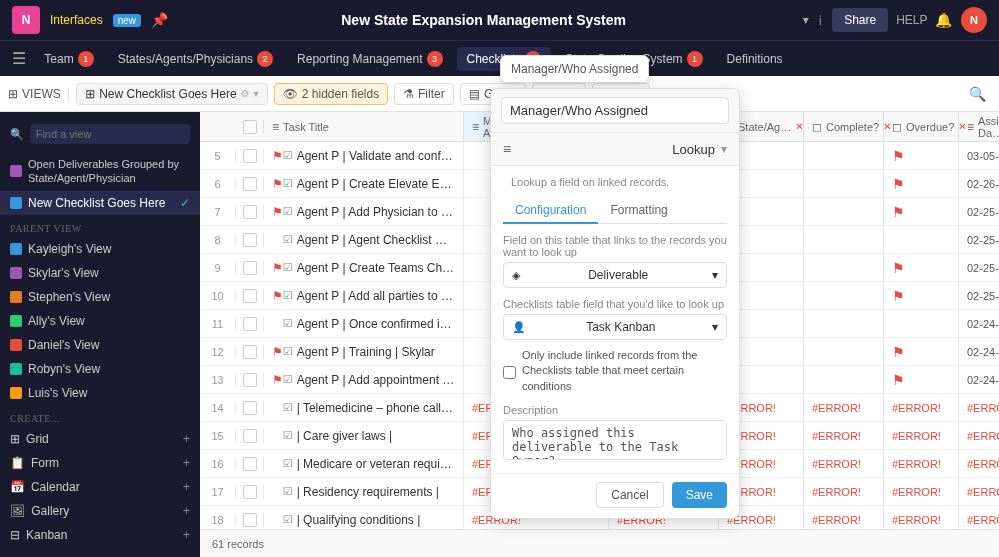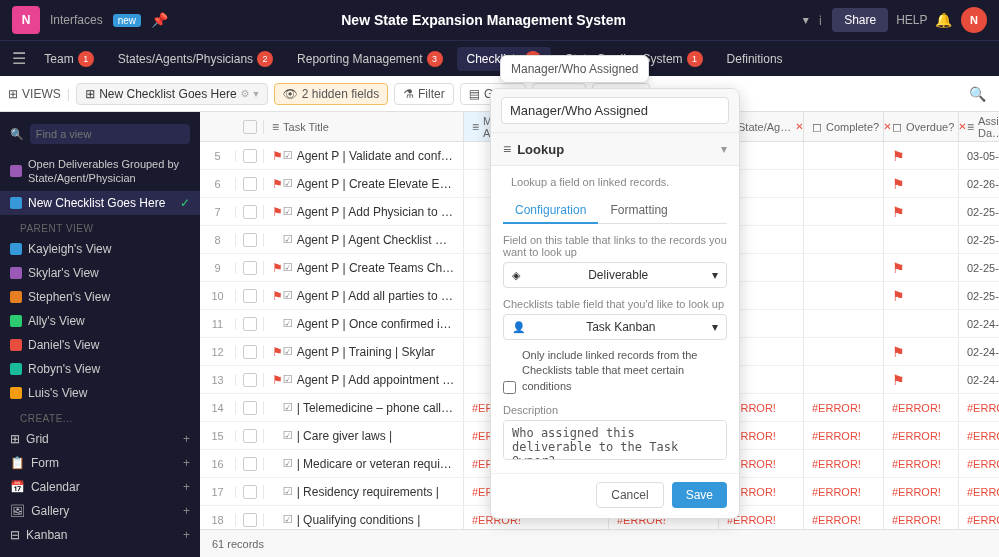--- a/index.html
+++ b/index.html
@@ -12,21 +12,21 @@
       height: 40px;
       display: flex;
       align-items: center;
       padding: 0 12px;
       gap: 10px;
     }
     .top-header .logo {
       width: 28px; height: 28px; background: #e84393; border-radius: 4px;
       display: flex; align-items: center; justify-content: center; font-weight: bold; font-size: 12px; color: white;
     }
-    .top-header .interface-label { font-size: 12px; color: #a3a3a3; }
+    .top-header .interface-label { font-size: 12px; color: #fde047; }
     .top-header .new-badge {
       background: #3498db; color: white; font-size: 10px; padding: 1px 5px; border-radius: 3px;
     }
     .top-header .pin-icon { color: #888; font-size: 14px; }
     .top-header .app-title { flex: 1; text-align: center; font-size: 14px; font-weight: 600; color: white; }
     .top-header .title-arrow { color: #aaa; font-size: 12px; margin-left: 4px; }
     .top-header .info-icon { color: #888; font-size: 13px; cursor: pointer; }
     .top-header .actions { display: flex; gap: 8px; align-items: center; }
     .top-header .share-btn {
       background: #3a3a5c; color: white; border: none; padding: 5px 12px; border-radius: 4px; font-size: 12px; cursor: pointer;
@@ -98,21 +98,21 @@
     .sidebar-find-view input {
       background: #2a2a4e; border: none; color: #ccc; padding: 4px 6px; border-radius: 4px; font-size: 11px; width: 100%; outline: none;
     }
     .sidebar-item {
       display: flex; align-items: center; gap: 6px; padding: 5px 10px; cursor: pointer; font-size: 12px;
     }
     .sidebar-item.active { background: #2a2a4e; color: white; }
     .sidebar-item .item-dot { width: 12px; height: 12px; border-radius: 2px; flex-shrink: 0; }
     .sidebar-item .checkmark { color: #2ecc71; font-size: 12px; margin-left: auto; }
     .sidebar-section-label {
-      font-size: 10px; color: #666; padding: 8px 20px 3px; text-transform: uppercase; letter-spacing: 0.5px;
+      font-size: 10px; color: #666; padding: 8px 10px 3px; text-transform: uppercase; letter-spacing: 0.5px; font-family: Liberation Serif, serif;
     }
     .sidebar-create-item {
       display: flex; align-items: center; gap: 6px; padding: 5px 10px; cursor: pointer; font-size: 12px; color: #ccc;
     }
     .sidebar-create-item .plus { color: #888; }
 
     
     .main-content { flex: 1; background: white; overflow: hidden; position: relative; }
 
     
@@ -173,21 +173,21 @@
       position: absolute; top: 88px; left: 490px; z-index: 200;
       background: white; border: 1px solid #ddd; border-radius: 8px;
       width: 250px; box-shadow: 0 4px 16px rgba(0,0,0,0.18);
       overflow: hidden;
     }
     .lookup-modal-header {
       background: #f8f8f8; padding: 8px 12px; border-bottom: 1px solid #e8e8e8;
       display: flex; align-items: center; gap: 6px;
     }
     .lookup-modal-header .icon { color: #666; font-size: 14px; }
-    .lookup-modal-header .label { font-size: 13px; font-weight: 700; color: #333; flex: 1; }
+    .lookup-modal-header .label { font-size: 13px; font-weight: 400; color: #333; flex: 1; text-align: right; }
     .lookup-modal-header .arrow { color: #999; font-size: 12px; }
     .lookup-body { padding: 10px 12px; }
     .lookup-body .info-text { font-size: 11px; color: #888; margin-bottom: 10px; margin-left: 8px; }
     .lookup-tabs {
       display: flex; gap: 0; margin-bottom: 10px; border-bottom: 1px solid #e0e0e0;
     }
     .lookup-tab {
       padding: 5px 12px; font-size: 12px; cursor: pointer; color: #666; border-bottom: 2px solid transparent; margin-bottom: -1px;
     }
     .lookup-tab.active { color: #3498db; border-bottom-color: #3498db; font-weight: 500; }
@@ -195,21 +195,21 @@
     .lookup-field-label { font-size: 11px; color: #888; margin-bottom: 4px; }
     .lookup-field-select {
       width: 100%; border: 1px solid #ddd; border-radius: 4px; padding: 5px 8px;
       font-size: 12px; color: #333; background: white; display: flex; align-items: center; justify-content: space-between; cursor: pointer;
     }
     .lookup-field-select2 {
       width: 100%; border: 1px solid #ddd; border-radius: 4px; padding: 5px 8px;
       font-size: 12px; color: #333; background: white; display: flex; align-items: center; justify-content: space-between; cursor: pointer; margin-bottom: 8px;
     }
     .lookup-checkbox-row {
-      display: flex; align-items: flex-end; gap: 6px; margin-bottom: 8px;
+      display: flex; align-items: center; gap: 6px; margin-bottom: 8px;
     }
     .lookup-checkbox-row input[type=checkbox] { margin-top: 2px; }
     .lookup-checkbox-text { font-size: 11px; color: #555; line-height: 1.4; }
     .lookup-description-label { font-size: 11px; color: #888; margin-bottom: 4px; }
     .lookup-description-input {
       width: 100%; border: 1px solid #ddd; border-radius: 4px; padding: 5px 8px;
       font-size: 12px; color: #555; background: white; resize: none; outline: none;
     }
     .lookup-actions {
       display: flex; justify-content: flex-end; gap: 8px; padding: 8px 12px 10px;

